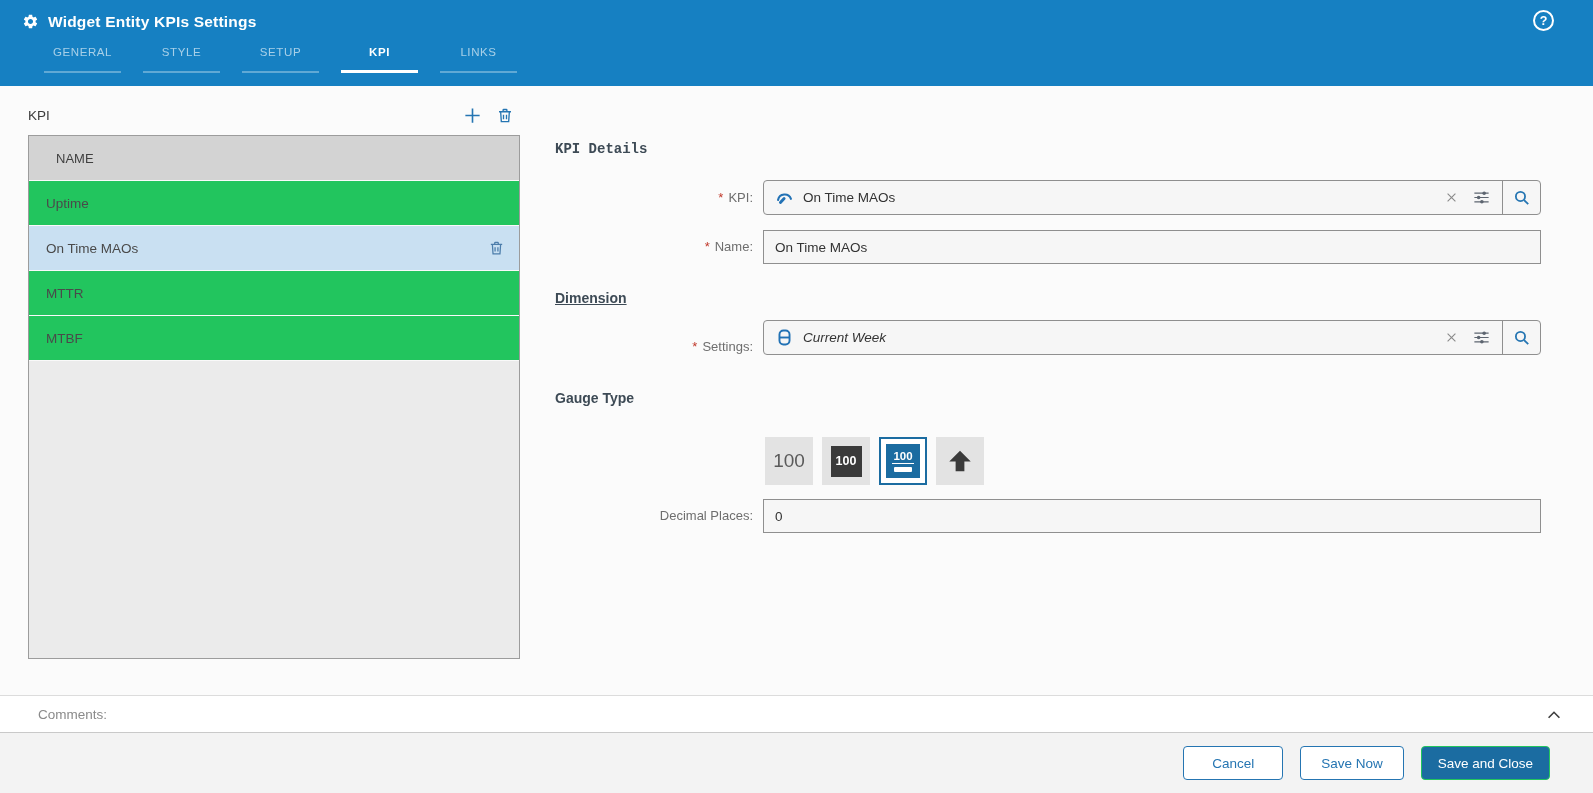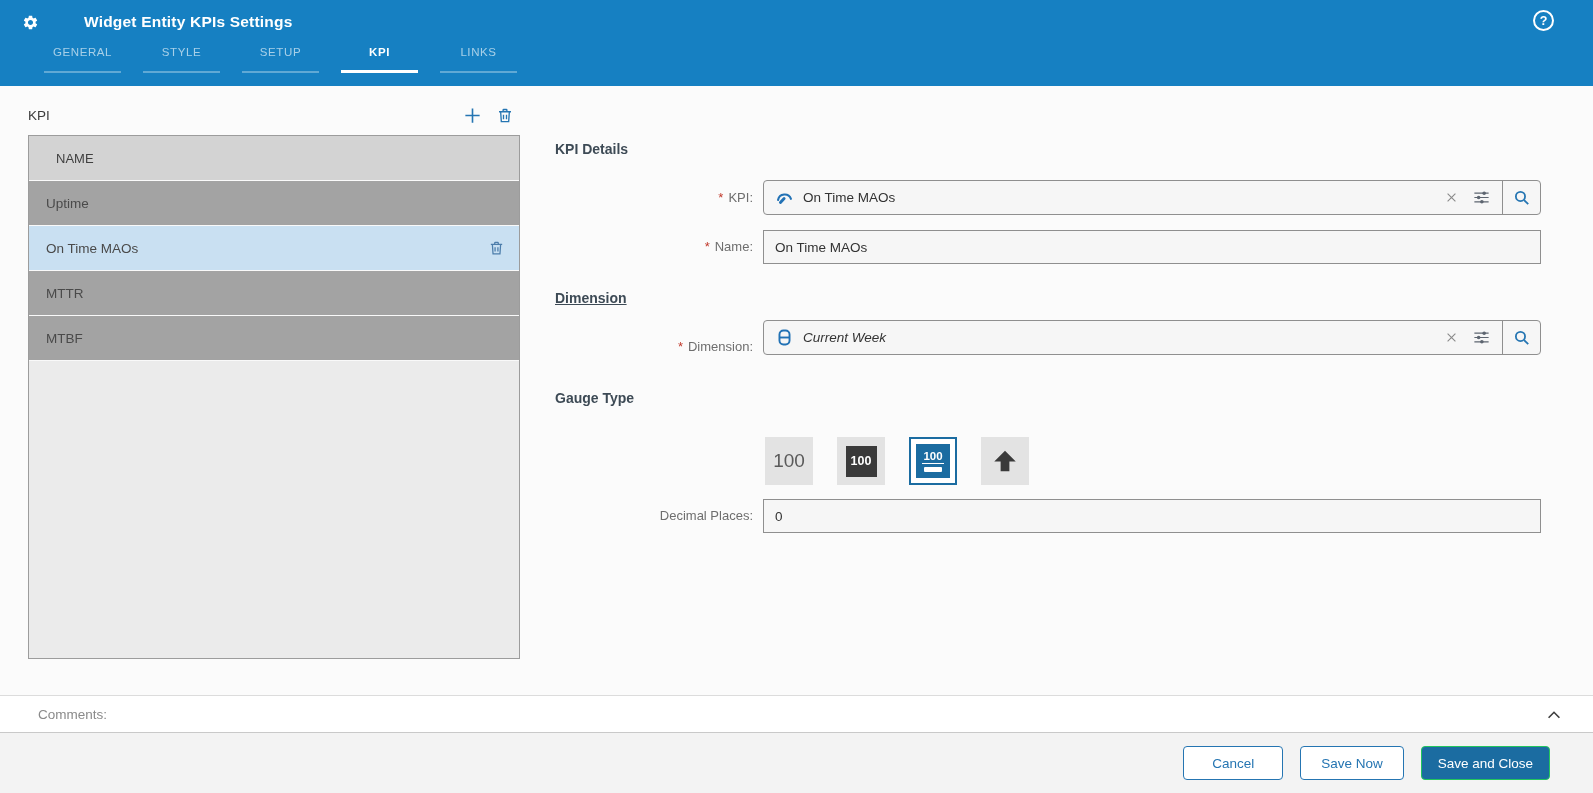--- a/index.html
+++ b/index.html
@@ -9,21 +9,21 @@
     font-family:"Liberation Sans","DejaVu Sans",sans-serif;
     -webkit-font-smoothing:antialiased;
   }
   svg{display:block;}
 
   
   .header{
     position:absolute;left:0;top:0;width:1593px;height:86px;
     background:#1680c2;color:#fff;z-index:5;
   }
-  .header-top{display:flex;align-items:flex-end;padding:13px 0 0 22px;gap:36px;}
+  .header-top{display:flex;align-items:flex-start;padding:13px 0 0 22px;}
   .gear{width:17px;height:17px;color:#fff;}
   .app-title{margin-left:9px;font-size:15.5px;font-weight:700;letter-spacing:.2px;}
   .help-btn{
     position:absolute;top:10px;right:39px;width:17px;height:17px;
     border:2px solid #fff;border-radius:50%;
     display:flex;align-items:center;justify-content:center;
     font-size:12.5px;font-weight:700;color:#fff;cursor:pointer;
   }
   .tabs{position:absolute;left:33px;top:46px;display:flex;}
   .tab{
@@ -46,32 +46,32 @@
   .list-box{
     position:absolute;left:28px;top:135px;width:492px;height:524px;
     background:#ebebeb;border:1px solid #9c9c9c;box-sizing:border-box;
   }
   .list-header{
     height:45px;background:#d3d3d3;display:flex;align-items:center;
     padding-left:27px;font-size:13px;color:#3f3f3f;
     border-bottom:1px solid #fafafa;box-sizing:border-box;
   }
   .list-row{
-    height:45px;background:#a3a3a3;border-bottom:1px solid #f9f9f9;
+    height:45px;background:#22c55e;border-bottom:1px solid #f9f9f9;
     display:flex;align-items:center;box-sizing:border-box;
     padding:0 14px 0 17px;font-size:13.5px;color:#4a4a4a;cursor:pointer;
   }
   .list-row.selected{background:#c9e0f2;}
   .row-trash{width:17px;height:18px;margin-left:auto;color:#4c7dab;cursor:pointer;}
 
   
   .section-heading{
     position:absolute;left:555px;font-size:14px;font-weight:700;color:#3d4a55;
   }
-  .h-kpi{top:141px;} .h-dim{top:290px;text-decoration:underline;} .h-gauge{top:390px;}
+  .h-kpi{top:141px;font-family:Liberation Mono, monospace;} .h-dim{top:290px;text-decoration:underline;} .h-gauge{top:390px;}
 
   .field-label{
     position:absolute;width:210px;left:543px;height:35px;
     display:flex;align-items:center;justify-content:flex-end;
     font-size:13px;color:#6e6e6e;
   }
   .req{color:#c0392b;margin-right:5px;font-size:13px;}
   .fl-kpi{top:180px;} .fl-name{top:229px;} .fl-dim{top:329px;} .fl-dec{top:498px;}
 
   .lookup{
@@ -94,21 +94,21 @@
   .search-icon{width:18px;height:18px;color:#2575b2;}
 
   .text-input{
     position:absolute;left:763px;width:778px;height:34px;box-sizing:border-box;
     background:#f6f6f6;border:1px solid #8f8f8f;border-radius:0;
     font-size:13.5px;color:#333;padding:0 11px;
     font-family:"Liberation Sans","DejaVu Sans",sans-serif;outline:none;
   }
   .ti-name{top:230px;} .ti-dec{top:499px;}
 
-  .gauge-row{position:absolute;left:765px;top:437px;display:flex;gap:24px;}
+  .gauge-row{position:absolute;left:765px;top:437px;display:flex;gap:9px;}
   .gauge-btn{
     width:48px;height:48px;background:#e3e3e3;box-sizing:border-box;
     display:flex;align-items:center;justify-content:center;cursor:pointer;
   }
   .gb-plain{font-size:19px;color:#5a5a5a;}
   .gb-darkbox .inner{
     width:31px;height:31px;background:#3a3a3a;color:#fff;
     display:flex;align-items:center;justify-content:center;
     font-size:12.5px;font-weight:700;
   }
@@ -232,21 +232,21 @@
   <div class="field-label fl-name">
     <span class="req">*</span>
     <span>Name:</span>
   </div>
   <input class="text-input ti-name" type="text" value="On Time MAOs" style="">
 
   <div class="section-heading h-dim">Dimension</div>
 
   <div class="field-label fl-dim">
     <span class="req">*</span>
-    <span>Dimension:</span>
+    <span>Settings:</span>
   </div>
   <div class="lookup lk-dim">
     <div class="lookup-main">
       <svg class="lookup-field-icon" viewBox="0 0 20 20" fill="none" stroke="currentColor" stroke-width="2">
           <rect x="4.7" y="2.6" width="10.6" height="14.8" rx="4.2"></rect>
           <path d="M4.7 10h10.6"></path>
         </svg>
       <span class="lookup-value">Current Week</span>
       <span class="lookup-spacer"></span>
       <svg class="clear-x" viewBox="0 0 20 20" fill="none" stroke="currentColor" stroke-width="1.7">

